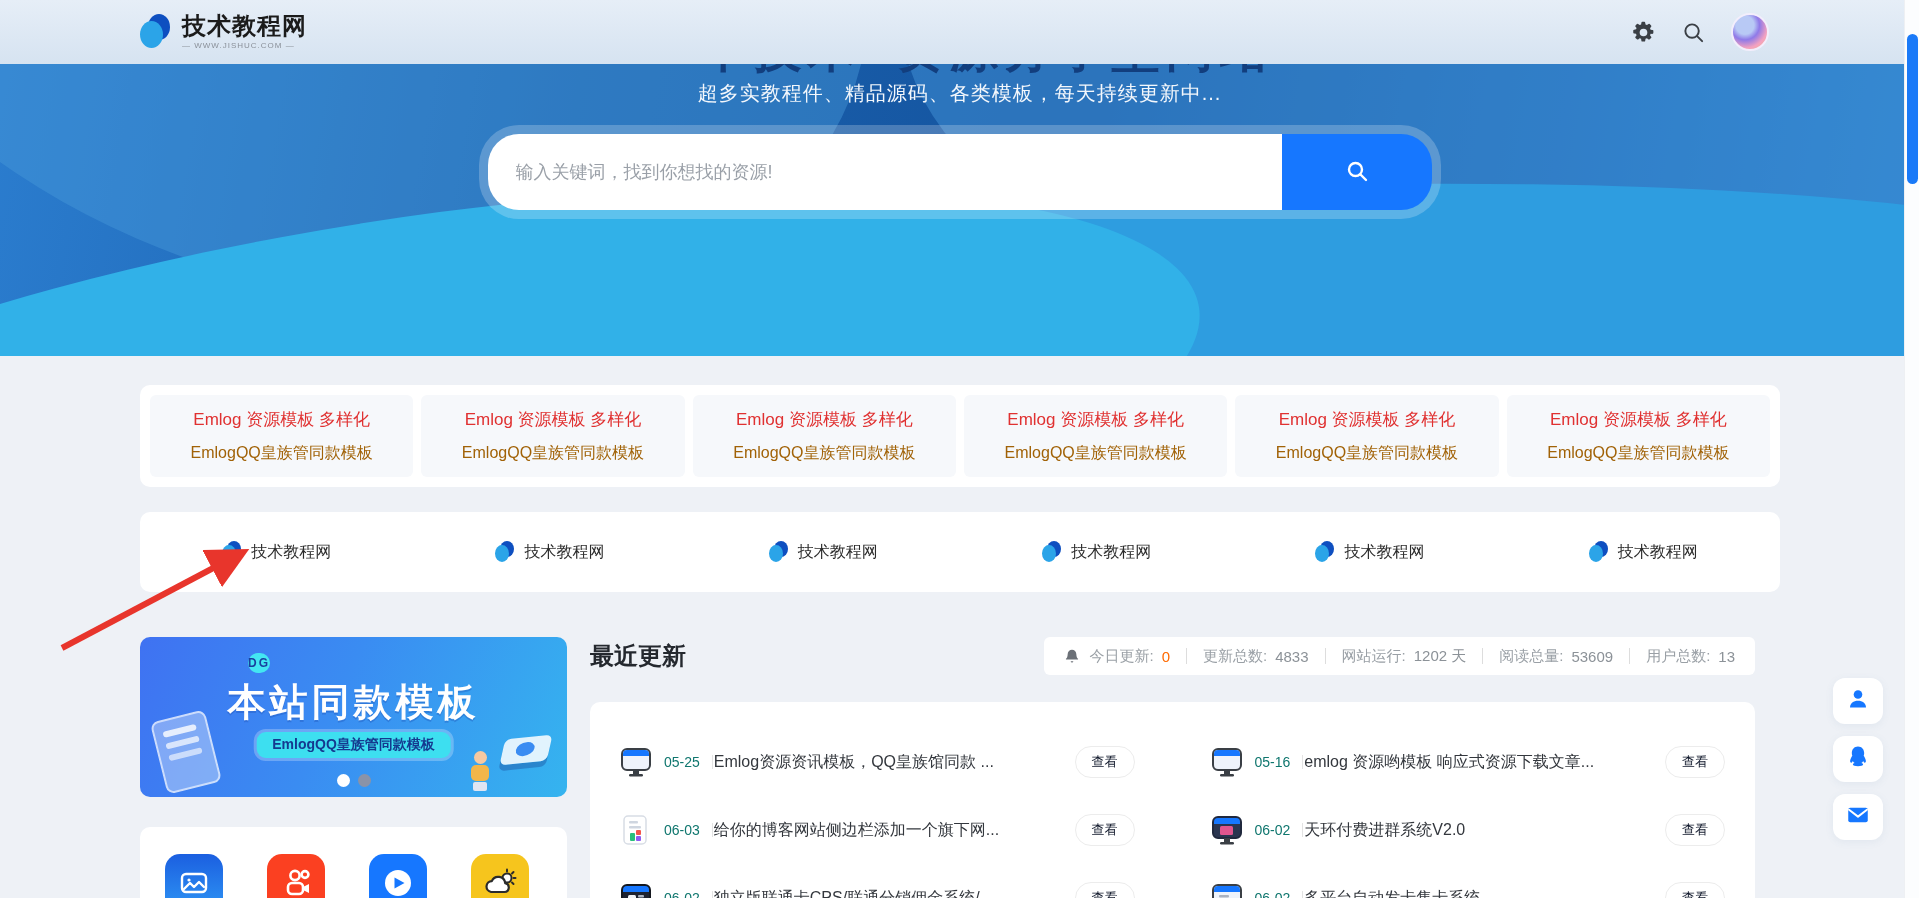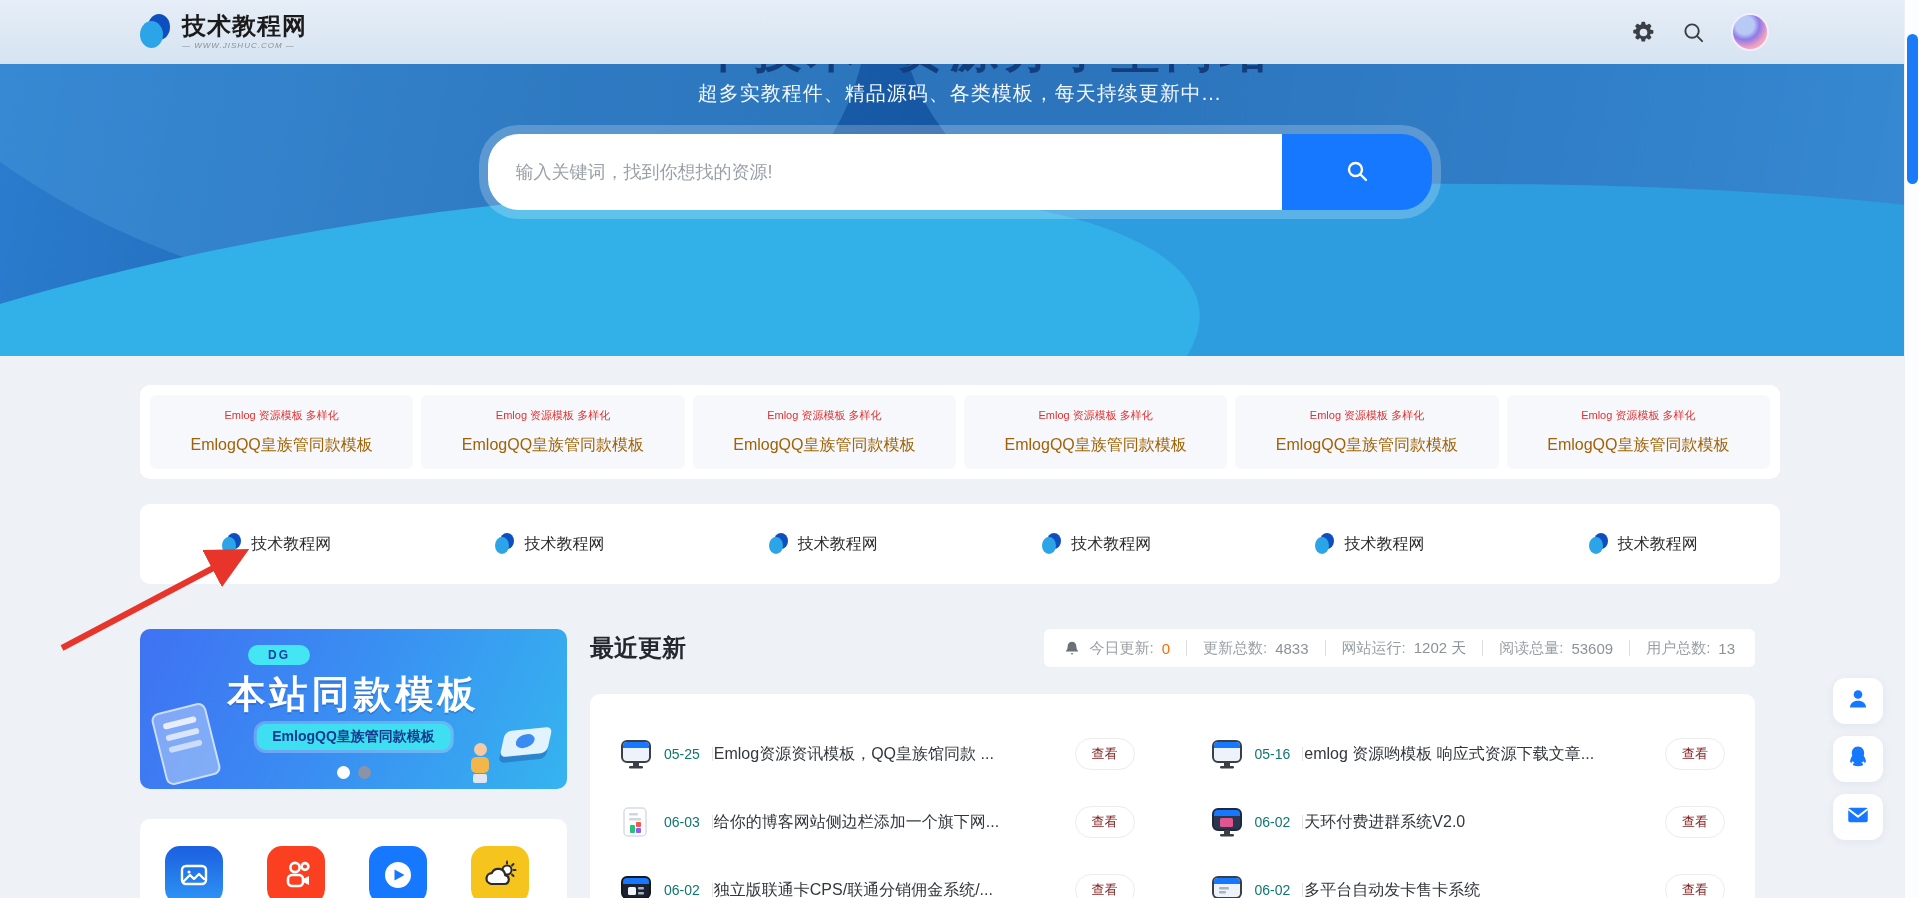--- a/index.html
+++ b/index.html
@@ -9,21 +9,21 @@
   
   .navbar { position:absolute; top:0; left:0; width:100%; height:64px; z-index:20;
     background:linear-gradient(180deg,#e6eef7 0%,#d6e3f1 100%);
     display:flex; align-items:center; }
   .logo-wrap { display:flex; align-items:center; margin-left:140px; gap:10px; }
   .dlogo { position:relative; width:32px; height:36px; flex:0 0 auto; }
   .dlogo .c1 { position:absolute; left:8px; top:0; width:22px; height:26px; border-radius:50%; background:#0e4fc0; }
   .dlogo .c2 { position:absolute; left:0; top:7px; width:23px; height:27px; border-radius:50%; background:#2ba4e8; }
   .logo-text { display:flex; flex-direction:column; line-height:1; }
   .logo-title { font-size:24px; font-weight:bold; color:#1b1b1b; letter-spacing:1px; }
-  .logo-sub { font-size:8px; color:#8a9099; margin-top:4px; letter-spacing:1px;font-style:italic; }
+  .logo-sub { font-size:8px; color:#8a9099; margin-top:4px; letter-spacing:1px; }
 
   .nav-menu { display:flex; align-items:center; gap:58px; margin-left:175px; height:100%; }
   .nav-item { font-size:17px; color:#4a4f57; cursor:pointer; position:relative; height:100%;
     display:flex; align-items:center; }
   .nav-item.active { color:#1677ff; }
   .nav-item.active::after { content:""; position:absolute; left:50%; transform:translateX(-50%);
     bottom:4px; width:30px; height:5px; border-radius:3px; background:#1677ff; }
 
   .nav-right { position:absolute; right:150px; top:0; height:64px; display:flex; align-items:center; gap:26px; }
   .nav-ic { width:24px; height:24px; display:flex; align-items:center; justify-content:center; cursor:pointer; }
@@ -49,37 +49,37 @@
     font-family:"Liberation Sans", sans-serif; }
   .search-input::placeholder { color:#9aa0a8; }
   .search-btn { width:150px; border:none; background:#1677ff; cursor:pointer; display:flex; align-items:center; justify-content:center; }
 
   
   .container { position:absolute; top:356px; left:140px; width:1640px; z-index:5; }
 
   .tpl-row { margin-top:29px; background:#fff; border-radius:10px; padding:10px; display:grid;
     grid-template-columns:repeat(6,1fr); gap:8px; }
   .tpl-card { background:#f6f8fb; border-radius:6px; text-align:center; padding:13px 6px; cursor:pointer; }
-  .tpl-l1 { font-size:11px; color:#e03131; }
+  .tpl-l1 { font-size:17px; color:#e03131; }
   .tpl-l2 { font-size:16px; color:#a16207; margin-top:12px; }
 
   .logo-row { margin-top:25px; background:#fff; border-radius:10px; height:80px; display:flex; align-items:center; }
   .logo-item { flex:1; display:flex; align-items:center; justify-content:center; gap:9px; cursor:pointer; }
   .mini-logo { position:relative; width:20px; height:22px; }
   .mini-logo .c1 { position:absolute; left:5px; top:0; width:14px; height:16px; border-radius:50%; background:#0e4fc0; }
   .mini-logo .c2 { position:absolute; left:0; top:4px; width:14px; height:17px; border-radius:50%; background:#2ba4e8; }
   .logo-item span.lbl { font-size:16px; color:#2c2c2c; }
 
   .content-grid { margin-top:45px; display:grid; grid-template-columns:427px 1165px; column-gap:23px; align-items:start; }
 
   
   .banner { position:relative; height:160px; border-radius:10px; overflow:hidden; cursor:pointer;
     background:linear-gradient(115deg,#3f72f2 0%,#3a8cf2 45%,#35b4ef 100%); }
   .ban-badge { position:absolute; top:16px; left:108px; background:#43e6f2; color:#1a3f9e; font-weight:bold;
-    font-size:12px; padding:3px 20px; border-radius:10px; letter-spacing:2px; }
+    font-size:12px; padding:3px 0; border-radius:10px; letter-spacing:2px; }
   .ban-title { position:absolute; top:40px; left:0; width:100%; text-align:center; color:#fff;
     font-size:38px; font-weight:bold; letter-spacing:4px; text-shadow:0 2px 0 rgba(30,80,180,.35); }
   .ban-sub { position:absolute; top:95px; left:50%; transform:translateX(-50%); background:#3ddff0;
     color:#15398f; font-size:14px; font-weight:bold; padding:4px 16px; border-radius:9px;
     box-shadow:0 0 0 3px rgba(255,255,255,.25); white-space:nowrap; }
   .ban-dots { position:absolute; bottom:10px; left:50%; transform:translateX(-50%); display:flex; gap:8px; }
   .dot { width:13px; height:13px; border-radius:50%; cursor:pointer; }
   .dot.on { background:#ffffff; }
   .dot.off { background:#8a93a8; }
   .deco-card { position:absolute; left:18px; bottom:8px; width:56px; height:74px; border-radius:8px;
@@ -113,21 +113,21 @@
   .stat-div { width:1px; height:16px; background:#ddd; margin:0 16px; }
   .bell { margin-right:9px; display:flex; }
 
   .list-card { margin-top:27px; background:#fff; border-radius:10px; padding:26px 30px; display:grid;
     grid-template-columns:1fr 1fr; column-gap:76px; }
   .art-item { display:flex; align-items:center; height:68px; }
   .art-date { font-size:14px; color:#0f766e; margin:0 12px 0 12px; white-space:nowrap; }
   .art-div { width:1px; height:14px; background:#e3e3e3; }
   .art-title { flex:1; font-size:16px; color:#33373d; margin:0 1px; white-space:nowrap; overflow:hidden; text-overflow:ellipsis; cursor:pointer; }
   .view-btn { border:1px solid #ececec; background:#fff; border-radius:16px; padding:6px 16px;
-    font-size:13px; color:#7f1d1d; cursor:pointer; white-space:nowrap; font-family:"Liberation Sans",sans-serif; }
+    font-size:13px; color:#0f172a; cursor:pointer; white-space:nowrap; font-family:"Liberation Sans",sans-serif; }
   .art-ico { width:32px; height:30px; flex:0 0 auto; }
 
   
   .anno-arrow { position:absolute; left:0; top:0; width:100%; height:100%; z-index:30; pointer-events:none; }
 
   
   .fabs { position:absolute; right:36px; top:678px; display:flex; flex-direction:column; gap:12px; z-index:25; }
   .fab { width:50px; height:46px; background:#fff; border-radius:12px; display:flex; align-items:center;
     justify-content:center; cursor:pointer; box-shadow:0 2px 8px rgba(80,110,150,.08); }
 

